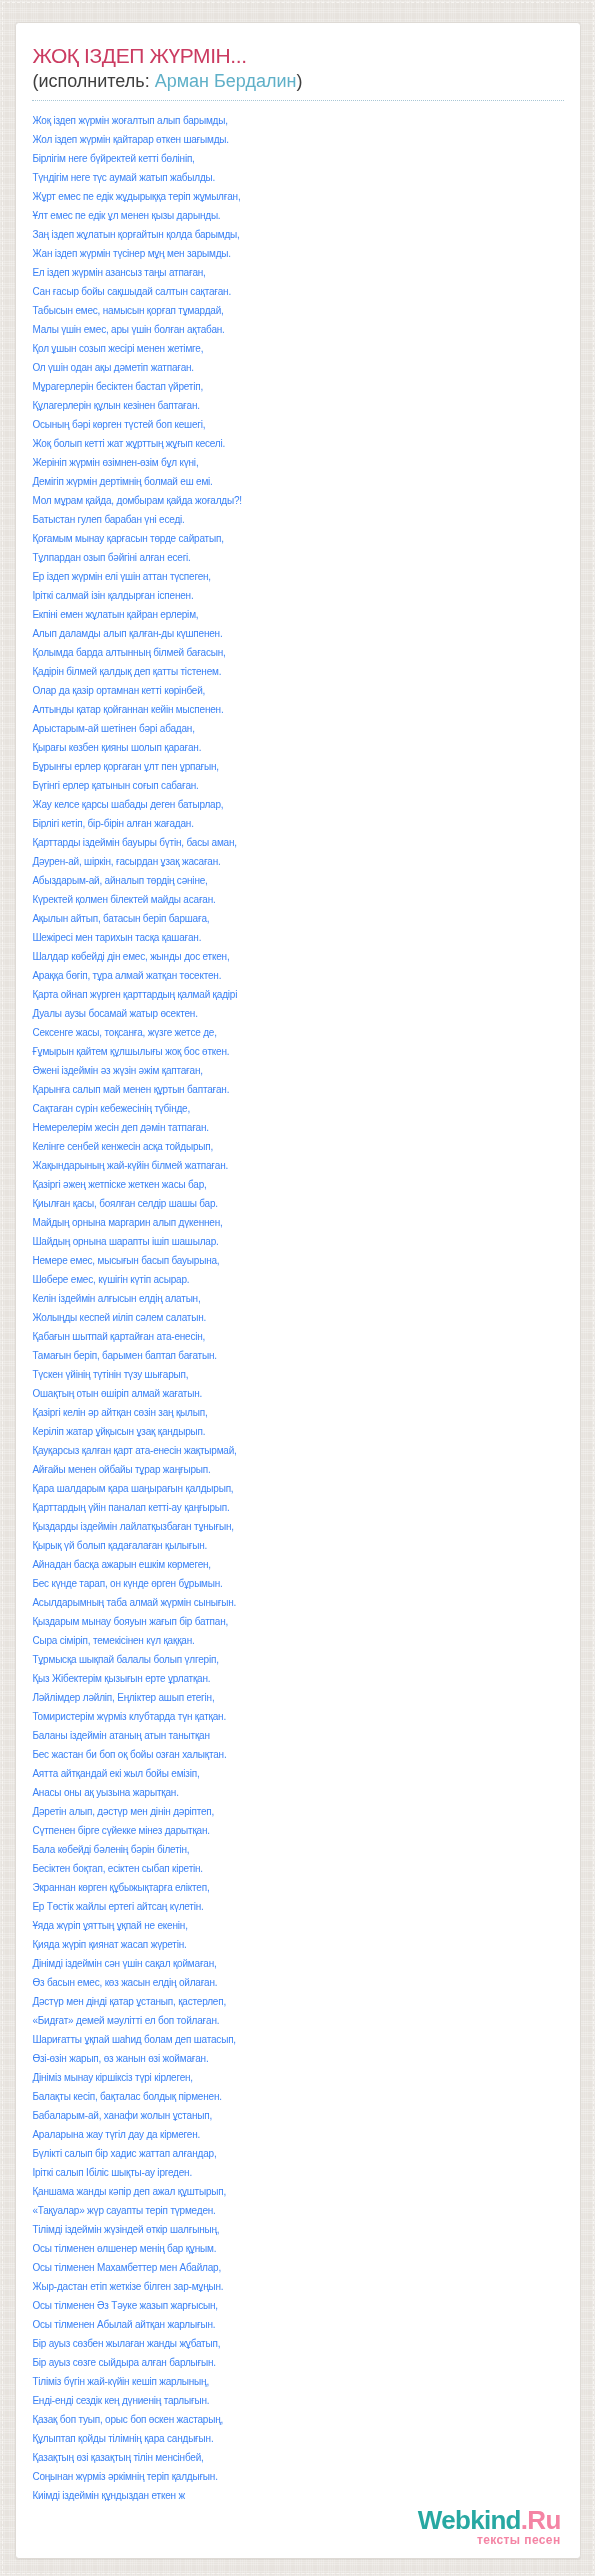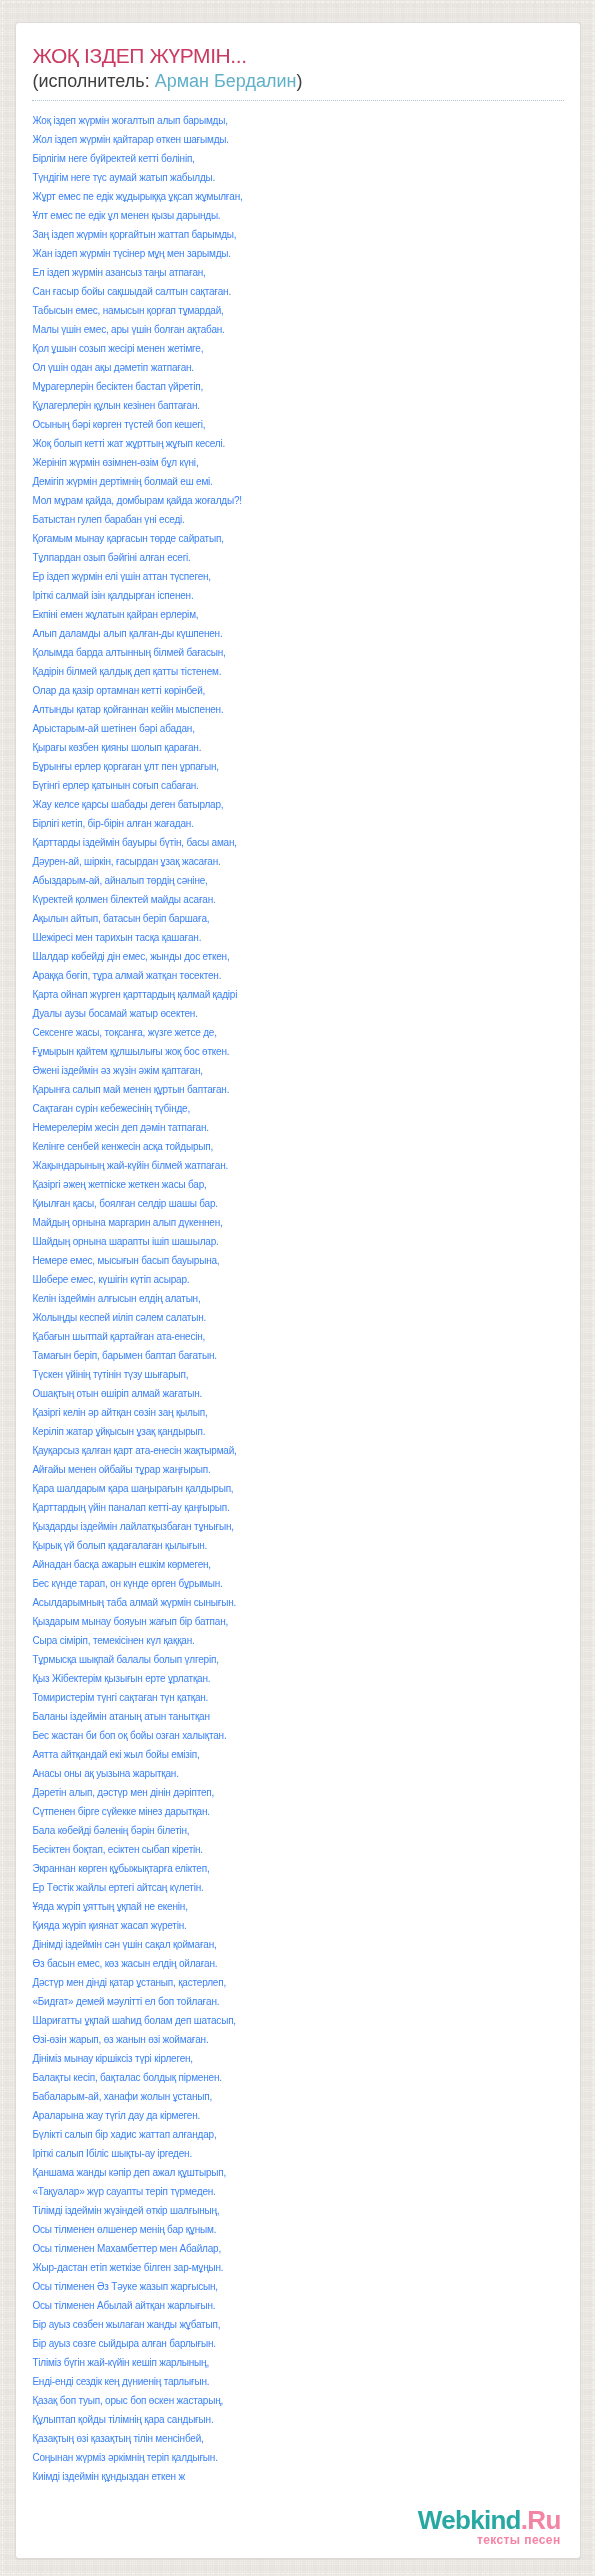--- a/index.html
+++ b/index.html
@@ -97,23 +97,23 @@
 
   <div class="performer-line">
     <span>(исполнитель: </span><a class="performer-link">Арман Бердалин</a><span>)</span>
   </div>
 
   <div class="lyrics">
       <div class="lyric-line">Жоқ іздеп жүрмін жоғалтып алып барымды,</div>
       <div class="lyric-line">Жол іздеп жүрмін қайтарар өткен шағымды.</div>
       <div class="lyric-line">Бірлігім неге бүйректей кетті бөлініп,</div>
       <div class="lyric-line">Түндігім неге түс аумай жатып жабылды.</div>
-      <div class="lyric-line">Жұрт емес пе едік жұдырыққа ұқсап жұмылған,</div>
+      <div class="lyric-line">Жұрт емес пе едік жұдырыққа теріп жұмылған,</div>
       <div class="lyric-line">Ұлт емес пе едік ұл менен қызы дарынды.</div>
-      <div class="lyric-line">Заң іздеп жүрмін қорғайтын жаттап барымды,</div>
+      <div class="lyric-line">Заң іздеп жұлатын қорғайтын қолда барымды,</div>
       <div class="lyric-line">Жан іздеп жүрмін түсінер мұң мен зарымды.</div>
       <div class="lyric-line">Ел іздеп жүрмін азансыз таңы атпаған,</div>
       <div class="lyric-line">Сан ғасыр бойы сақшыдай салтын сақтаған.</div>
       <div class="lyric-line">Табысын емес, намысын қорғап тұмардай,</div>
       <div class="lyric-line">Малы үшін емес, ары үшін болған ақтабан.</div>
       <div class="lyric-line">Қол ұшын созып жесірі менен жетімге,</div>
       <div class="lyric-line">Ол үшін одан ақы дәметіп жатпаған.</div>
       <div class="lyric-line">Мұрагерлерін бесіктен бастап үйретіп,</div>
       <div class="lyric-line">Құлагерлерін құлын кезінен баптаған.</div>
       <div class="lyric-line">Осының бәрі көрген түстей боп кешегі,</div>
@@ -176,21 +176,22 @@
       <div class="lyric-line">Қарттардың үйін паналап кетті-ау қаңғырып.</div>
       <div class="lyric-line">Қыздарды іздеймін лайлатқызбаған тұнығын,</div>
       <div class="lyric-line">Қырық үй болып қадағалаған қылығын.</div>
       <div class="lyric-line">Айнадан басқа ажарын ешкім көрмеген,</div>
       <div class="lyric-line">Бес күнде тарап, он күнде өрген бұрымын.</div>
       <div class="lyric-line">Асылдарымның таба алмай жүрмін сынығын.</div>
       <div class="lyric-line">Қыздарым мынау бояуын жағып бір батпан,</div>
       <div class="lyric-line">Сыра сіміріп, темекісінен күл қаққан.</div>
       <div class="lyric-line">Тұрмысқа шықпай балалы болып үлгеріп,</div>
       <div class="lyric-line">Қыз Жібектерім қызығын ерте ұрлатқан.</div>
-      <div class="lyric-line">Томиристерім түнгі сақтаған түн қатқан.</div>
+      <div class="lyric-line">Ләйлімдер ләйліп, Еңліктер ашып етегін,</div>
+      <div class="lyric-line">Томиристерім жүрміз клубтарда түн қатқан.</div>
       <div class="lyric-line">Баланы іздеймін атаның атын танытқан</div>
       <div class="lyric-line">Бес жастан би боп оқ бойы озған халықтан.</div>
       <div class="lyric-line">Аятта айтқандай екі жыл бойы емізіп,</div>
       <div class="lyric-line">Анасы оны ақ уызына жарытқан.</div>
       <div class="lyric-line">Дәретін алып, дәстүр мен дінін дәріптеп,</div>
       <div class="lyric-line">Сүтпенен бірге сүйекке мінез дарытқан.</div>
       <div class="lyric-line">Бала көбейді бәленің бәрін білетін,</div>
       <div class="lyric-line">Бесіктен боқтап, есіктен сыбап кіретін.</div>
       <div class="lyric-line">Экраннан көрген құбыжықтарға еліктеп,</div>
       <div class="lyric-line">Ер Төстік жайлы ертегі айтсаң күлетін.</div>

